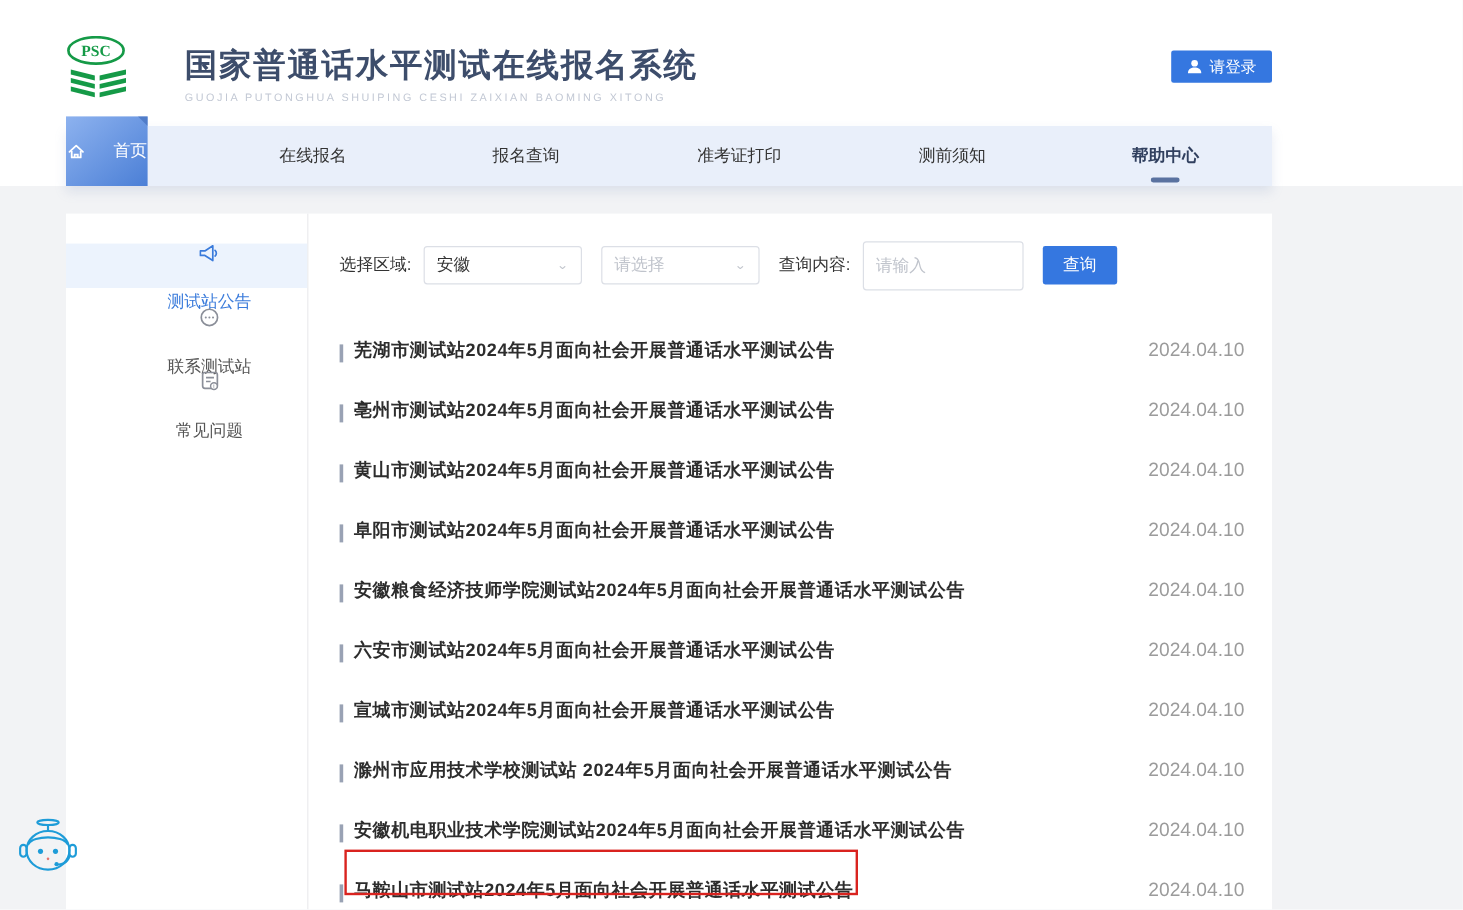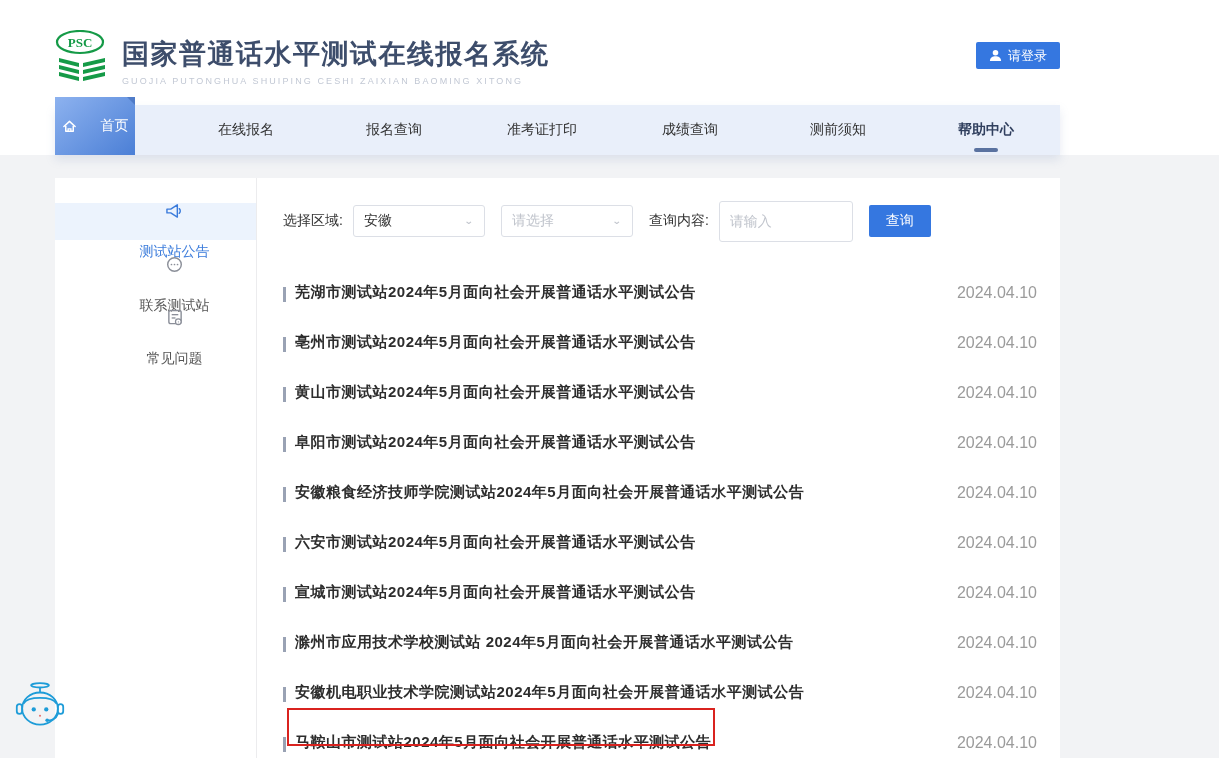--- a/index.html
+++ b/index.html
@@ -6,41 +6,41 @@
   html,body { width:1219px; height:758px; }
   body {
     font-family:"Liberation Sans","DejaVu Sans",sans-serif;
     background:#f2f3f5;
     position:relative;
     overflow:hidden;
   }
 
   
   .header { background:#fff; height:105px; position:relative; width:100%; }
-  .brand { position:absolute; left:55px; top:30px; display:flex; align-items:center; }
+  .brand { position:absolute; left:55px; top:30px; display:flex; align-items:center;gap:32px; }
   .logo { width:54px; height:56px; margin-right:13px; }
   .brand-text { padding-top:6px; }
   .brand-title { font-size:27px; font-weight:bold; color:#3d4d6b; letter-spacing:1.5px; }
   .brand-sub { font-size:9px; color:#c2c8d4; letter-spacing:2.1px; margin-top:4px; white-space:nowrap; }
   .login-btn {
     position:absolute; right:159px; top:42px;
     background:#3577e0; color:#fff; font-size:13px;
     height:27px; padding:0 13px; border:none; border-radius:2px;
     display:flex; align-items:center; gap:6px; cursor:pointer;
   }
 
   
   .nav-band { background:#fff; height:50px; position:relative; }
   .nav {
     position:absolute; left:55px; top:0; width:1005px; height:50px;
     background:#e9effa; display:flex; align-items:center;
     box-shadow:0 5px 9px rgba(120,145,190,0.18);
   }
   .nav-home {
-    position:absolute; left:0; top:-8px; width:80px; height:58px;
+    position:absolute; left:0; top:-8px; width:68px; height:58px;
     background:linear-gradient(140deg,#8db2ef 0%,#4b7fd6 100%);
     color:#fff; font-size:14px;
     display:flex; align-items:center; justify-content:center; gap:24px;
     cursor:pointer;
   }
   .nav-home .fold {
     position:absolute; right:0; top:0; width:0; height:0;
     border-top:8px solid #3a66b5; border-left:8px solid transparent; opacity:.55;
   }
   .nav-items { display:flex; flex:1; margin-left:88px;padding-left:29px; }
@@ -145,21 +145,20 @@
         <path d="M2 8 L8 2.5 L14 8" fill="none" stroke="#fff" stroke-width="1.6" stroke-linecap="round" stroke-linejoin="round"></path>
         <path d="M4 7.2 V13 H12 V7.2" fill="none" stroke="#fff" stroke-width="1.6" stroke-linejoin="round"></path>
         <path d="M6.5 13 V10.5 H9.5 V13" fill="none" stroke="#fff" stroke-width="1.4"></path>
       </svg>
       <span>首页</span>
     </div>
     <div class="nav-items">
       <div class="nav-item">在线报名</div>
       <div class="nav-item">报名查询</div>
       <div class="nav-item">准考证打印</div>
-      <div class="nav-item">成绩查询</div>
       <div class="nav-item">测前须知</div>
       <div class="nav-item active">帮助中心</div>
     </div>
   </div>
 </div>
 
 <div class="panel">
 
   <div class="sidebar">
     <div class="side-item active">

